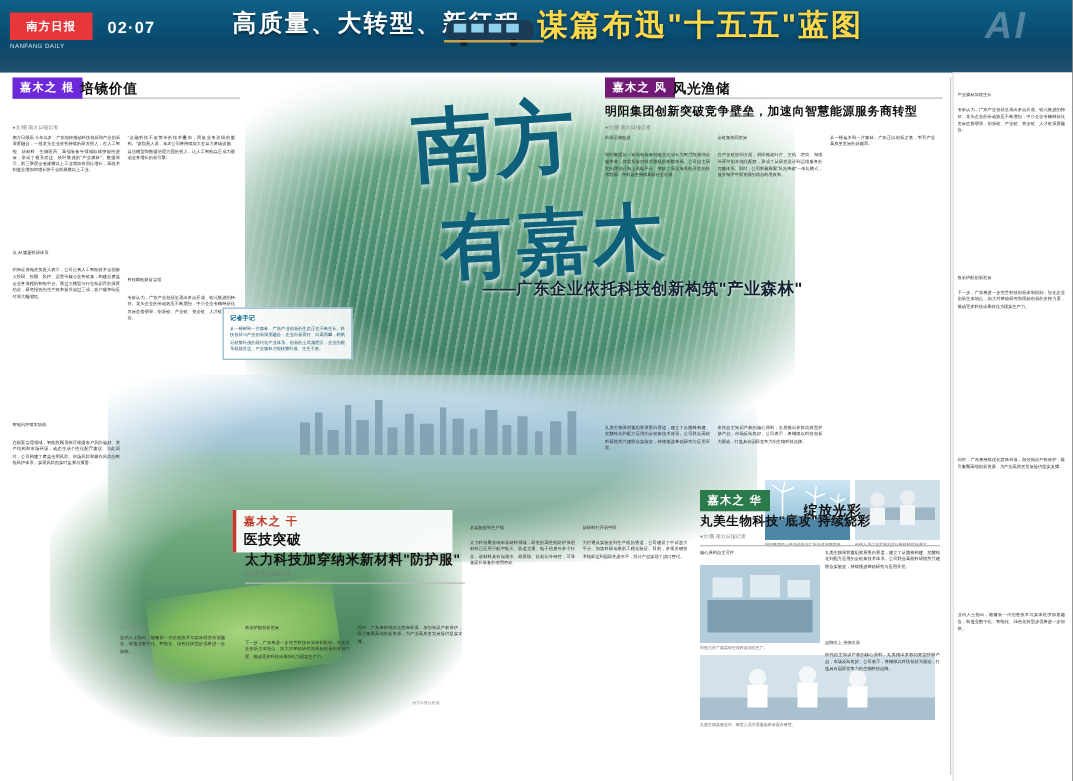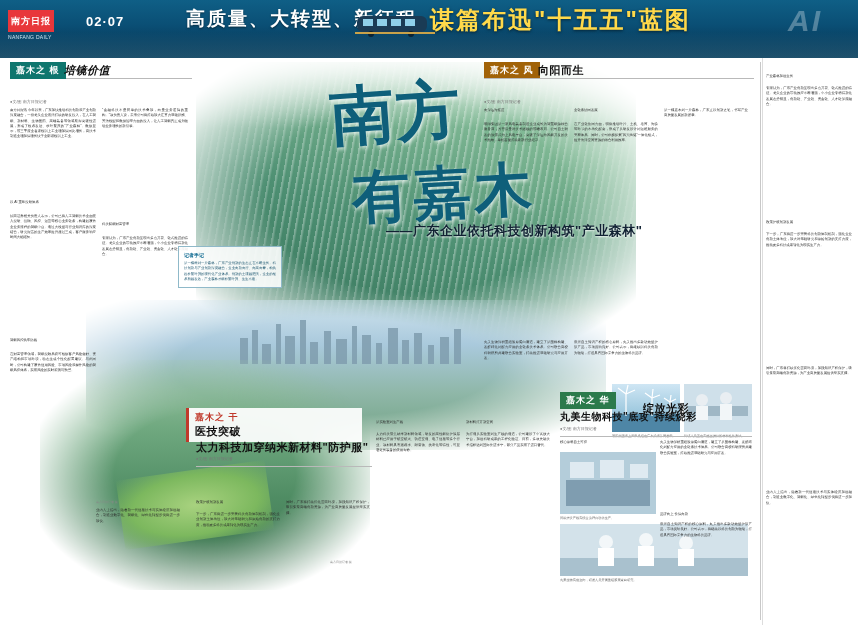--- a/index.html
+++ b/index.html
@@ -21,21 +21,21 @@
     overflow: hidden;
   }
   .masthead .wave {
     position: absolute; left: 0; bottom: 0; width: 858px; height: 26px;
     background: linear-gradient(180deg, rgba(255,255,255,0) 0%, rgba(120,200,230,0.22) 100%);
   }
   .masthead-left {
     position: absolute; left: 8px; top: 10px; width: 100px; height: 38px;
   }
   .logo-box {
-    width: 46px; height: 22px; background: #e8373b;
+    width: 66px; height: 22px; background: #e8373b;
     color: #fff; font-size: 9px; line-height: 22px; text-align: center;
     letter-spacing: 1px; font-weight: bold;
   }
   .logo-sub {
     margin-top: 2px; color: #cfe6f2; font-size: 5px; letter-spacing: .3px;
   }
   .pagenum {
     position: absolute; left: 86px; top: 14px;
     color: #ffffff; font-size: 13px; font-weight: bold; letter-spacing: 1px;
   }
@@ -123,23 +123,23 @@
     text-shadow: 0 1px 2px rgba(255,255,255,.9);
   }
 
   
   .sec-title {
     position: absolute;
     font-size: 9px; font-weight: bold; color: #ffffff;
     background: #0f6a91; padding: 2px 6px; letter-spacing: 1px;
     white-space: nowrap;
   }
-  .sec-title.red { background: #0f766e; }
+  .sec-title.red { background: #6d28d9; }
   .sec-title.green { background: #2b7a4b; }
-  .sec-title.teal { background: #a16207; }
+  .sec-title.teal { background: #701a75; }
   .sec-head {
     position: absolute; font-size: 11px; font-weight: bold; color: #111;
     letter-spacing: .5px; white-space: nowrap;
   }
   .byline {
     position: absolute; font-size: 4px; color: #777;
   }
   .col {
     position: absolute;
     font-size: 3.4px; line-height: 1.55; color: #2a2a2a;
@@ -246,21 +246,21 @@
   <div class="fairway"></div>
 
   <div class="calligraphy">南方</div>
   <div class="calligraphy2">有嘉木</div>
   <div class="subtitle-dash">——广东企业依托科技创新构筑"产业森林"</div>
 
   <div class="photo-note" style="left:330px; top:560px;">南方日报记者 摄</div>
 
   <div class="rule" style="left:10px; top:78px; width:182px;"></div>
   <div class="sec-title red" style="left:10px; top:62px;">嘉木之 根</div>
-  <div class="sec-head" style="left:64px; top:63px;font-style:italic;">培镜价值</div>
+  <div class="sec-head" style="left:64px; top:63px;">培镜价值</div>
   <div class="byline" style="left:10px; top:99px;">●文/图 南方日报记者</div>
 
   <div class="col" style="left:10px; top:108px; width:86px; height:90px;">南方日报讯 今年以来，广东加快推动科技创新和产业创新深度融合，一批龙头企业依托持续的研发投入，在人工智能、新材料、生物医药、高端装备等领域取得突破性进展，形成了根系发达、枝叶繁茂的"产业森林"。数据显示，前三季度全省规模以上工业增加值同比增长，高技术制造业增加值增长快于全部规模以上工业。</div>
   <div class="col" style="left:10px; top:200px; width:86px; height:22px;">以 AI 重塑投研体系</div>
   <div class="col" style="left:10px; top:214px; width:86px; height:120px;">招商证券相关负责人表示，公司已将人工智能技术全面嵌入投研、投顾、风控、运营等核心业务链条，构建起覆盖全业务流程的智能中台。通过大模型与行业知识库的深度结合，研究报告的生产效率提升超过三成，客户服务响应时间大幅缩短。</div>
   <div class="col" style="left:10px; top:338px; width:86px; height:14px;">智能风控筑牢防线</div>
   <div class="col" style="left:10px; top:352px; width:86px; height:90px;">在财富管理领域，智能投顾系统可根据客户风险偏好、资产结构和市场环境，动态生成个性化配置建议。与此同时，公司构建了覆盖信用风险、市场风险和操作风险的智能风控体系，实现风险的实时监测与预警。</div>
 
   <div class="col" style="left:102px; top:108px; width:86px; height:110px;">"金融科技不是简单的技术叠加，而是业务逻辑的重构。"该负责人说，未来公司将持续加大在算力基础设施、算法模型和数据治理方面的投入，让人工智能真正成为驱动业务增长的新引擎。</div>
   <div class="col" style="left:102px; top:222px; width:86px; height:14px;">科技赋能财富管理</div>
@@ -286,21 +286,22 @@
   <div class="col" style="left:376px; top:432px; width:84px; height:180px;">太力科技聚焦纳米新材料领域，研发的高性能防护涂层材料已应用于航空航天、轨道交通、电子信息等多个行业。该材料具有超疏水、耐腐蚀、抗老化等特性，可显著延长装备的使用寿命。</div>
   <div class="col" style="left:466px; top:420px; width:84px; height:14px;">新材料打开新空间</div>
   <div class="col" style="left:466px; top:432px; width:84px; height:180px;">为打通从实验室到生产线的通道，公司建设了中试放大平台，加速科研成果的工程化验证。目前，多项关键技术指标达到国际先进水平，部分产品实现了进口替代。</div>
 
   <div class="quote-box" style="left:178px; top:246px; width:104px;">
     <span class="qt">记者手记</span>
     <span>从一棵树到一片森林，广东产业创新的生态正在不断生长。科技创新与产业创新深度融合，企业向新而行、向高而攀，构筑起枝繁叶茂的现代化产业体系。创新的土壤越肥沃，企业的根系就越发达，产业森林才能枝繁叶茂、生生不息。</span>
   </div>
 
   <div class="sec-title teal" style="left:484px; top:62px;">嘉木之 风</div>
-  <div class="sec-head" style="left:538px; top:63px;">向阳而生</div>
+  <div class="sec-head" style="left:538px; top:63px;">风光渔储</div>
+  <div class="sec-head" style="left:484px; top:83px; font-size:9.5px;">明阳集团创新突破竞争壁垒，加速向智慧能源服务商转型</div>
   <div class="rule" style="left:484px; top:78px; width:270px;"></div>
   <div class="byline" style="left:484px; top:99px;">●文/图 南方日报记者</div>
 
   <div class="col" style="left:484px; top:108px; width:84px; height:16px;">向深远海挺进</div>
   <div class="col" style="left:484px; top:122px; width:84px; height:210px;">明阳集团从一家风电装备制造企业成长为智慧能源综合服务商，其背后是对技术路线的前瞻布局。公司自主研发的漂浮式海上风电平台，突破了深远海风能开发的技术瓶颈，单机容量持续刷新行业纪录。</div>
   <div class="col" style="left:574px; top:108px; width:84px; height:16px;">全链条协同发展</div>
   <div class="col" style="left:574px; top:122px; width:84px; height:210px;">在产业链协同方面，明阳推动叶片、主机、塔筒、海缆等环节的本地化配套，形成了从研发设计到运维服务的完整体系。同时，公司积极探索"风光渔储"一体化模式，提升海洋空间资源的综合利用效率。</div>
   <div class="col" style="left:664px; top:108px; width:84px; height:230px;">从一棵嘉木到一片森林，广东正以创新之笔，书写产业高质量发展的新篇章。</div>
 
   <div class="col" style="left:484px; top:340px; width:84px; height:42px;">丸美生物深耕重组胶原蛋白赛道，建立了从菌株构建、发酵纯化到配方应用的全链条技术体系。公司联合高校科研院所共建联合实验室，持续推进基础研究与应用开发。</div>

